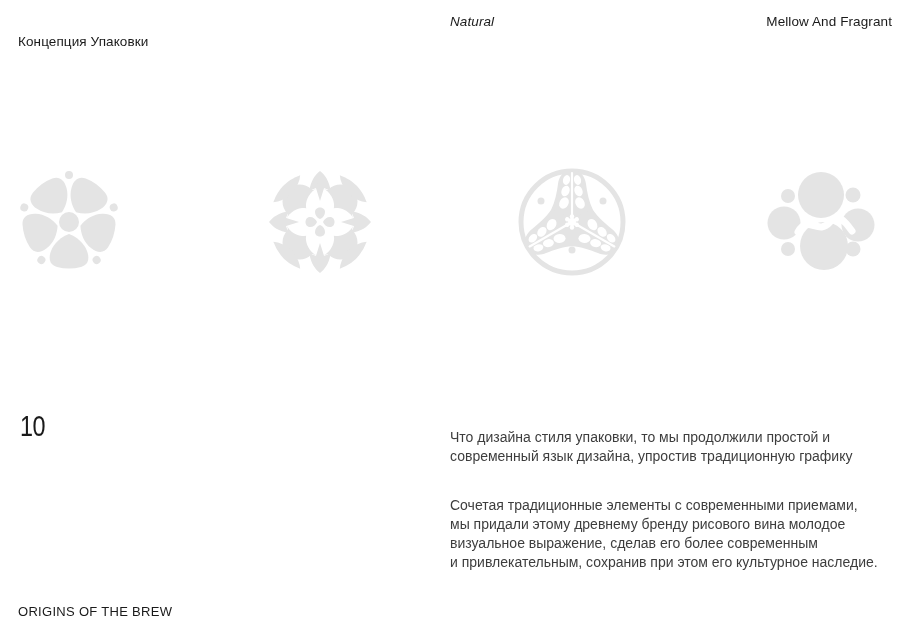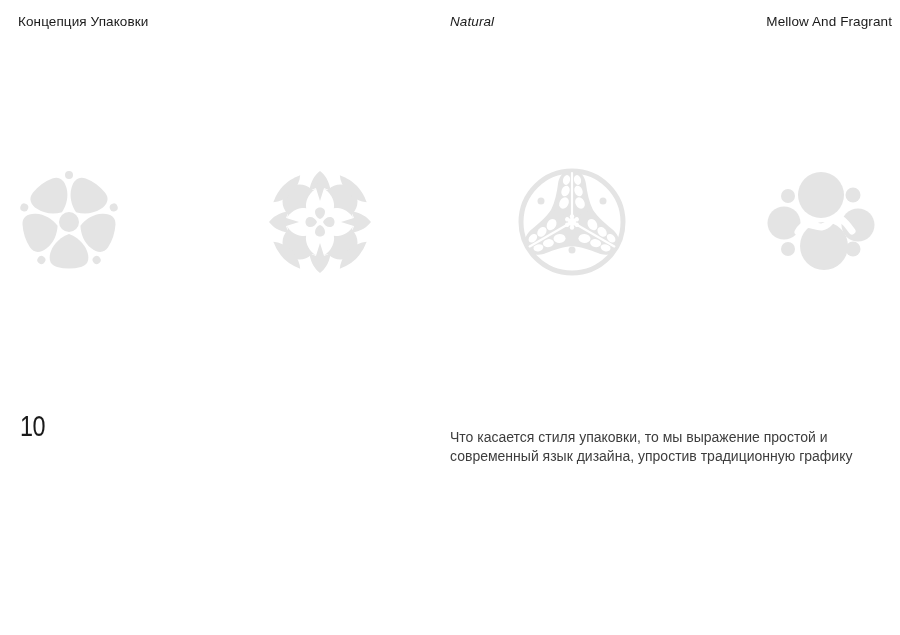--- a/index.html
+++ b/index.html
@@ -6,21 +6,21 @@
   .page{
     position:relative;width:900px;height:635px;
     background:var(--background,#fff);
     font-family:"Liberation Sans",sans-serif;
     overflow:hidden;
   }
   .header-label{
     position:absolute;top:14px;font-size:13.5px;
     color:var(--heading-text,#1a1a1a);letter-spacing:.1px;
   }
-  .header-left{left:18px;}
+  .header-left{left:18px;margin-top:20px;}
   .header-center{left:450px;font-style:italic;}
   .header-right{right:8px;}
   .motif{position:absolute;top:166px;width:112px;height:112px;color:var(--icon-gray,#e4e4e4);}
   .motif svg{display:block;}
   .motif-1{left:13px;}
   .motif-2{left:264px;}
   .motif-3{left:516px;}
   .motif-4{left:766px;}
   .page-number{
     position:absolute;left:20px;top:409px;
@@ -176,18 +176,23 @@
         <circle cx="-34" cy="27" r="7"></circle>
         <circle cx="31" cy="27" r="7.5"></circle>
       </g>
       <path d="M-24,10 C-14,-8 -4,14 8,0 C16,-9 22,-2 30,9" fill="none" stroke="#ffffff" stroke-width="7" stroke-linecap="round"></path>
     </svg>
   </div>
 
   <div class="page-number">10</div>
 
   <div class="body-text">
-    <p>Что касается стиля упаковки, то мы выражение простой и
+    <p>Что дизайна стиля упаковки, то мы продолжили простой и
 современный язык дизайна, упростив традиционную графику</p>
+    <p>Сочетая традиционные элементы с современными приемами,
+мы придали этому древнему бренду рисового вина молодое
+визуальное выражение, сделав его более современным
+и привлекательным, сохранив при этом его культурное наследие.</p>
   </div>
 
+  <div class="footer-label">ORIGINS OF THE BREW</div>
 
 </div>
 
 </body></html>

